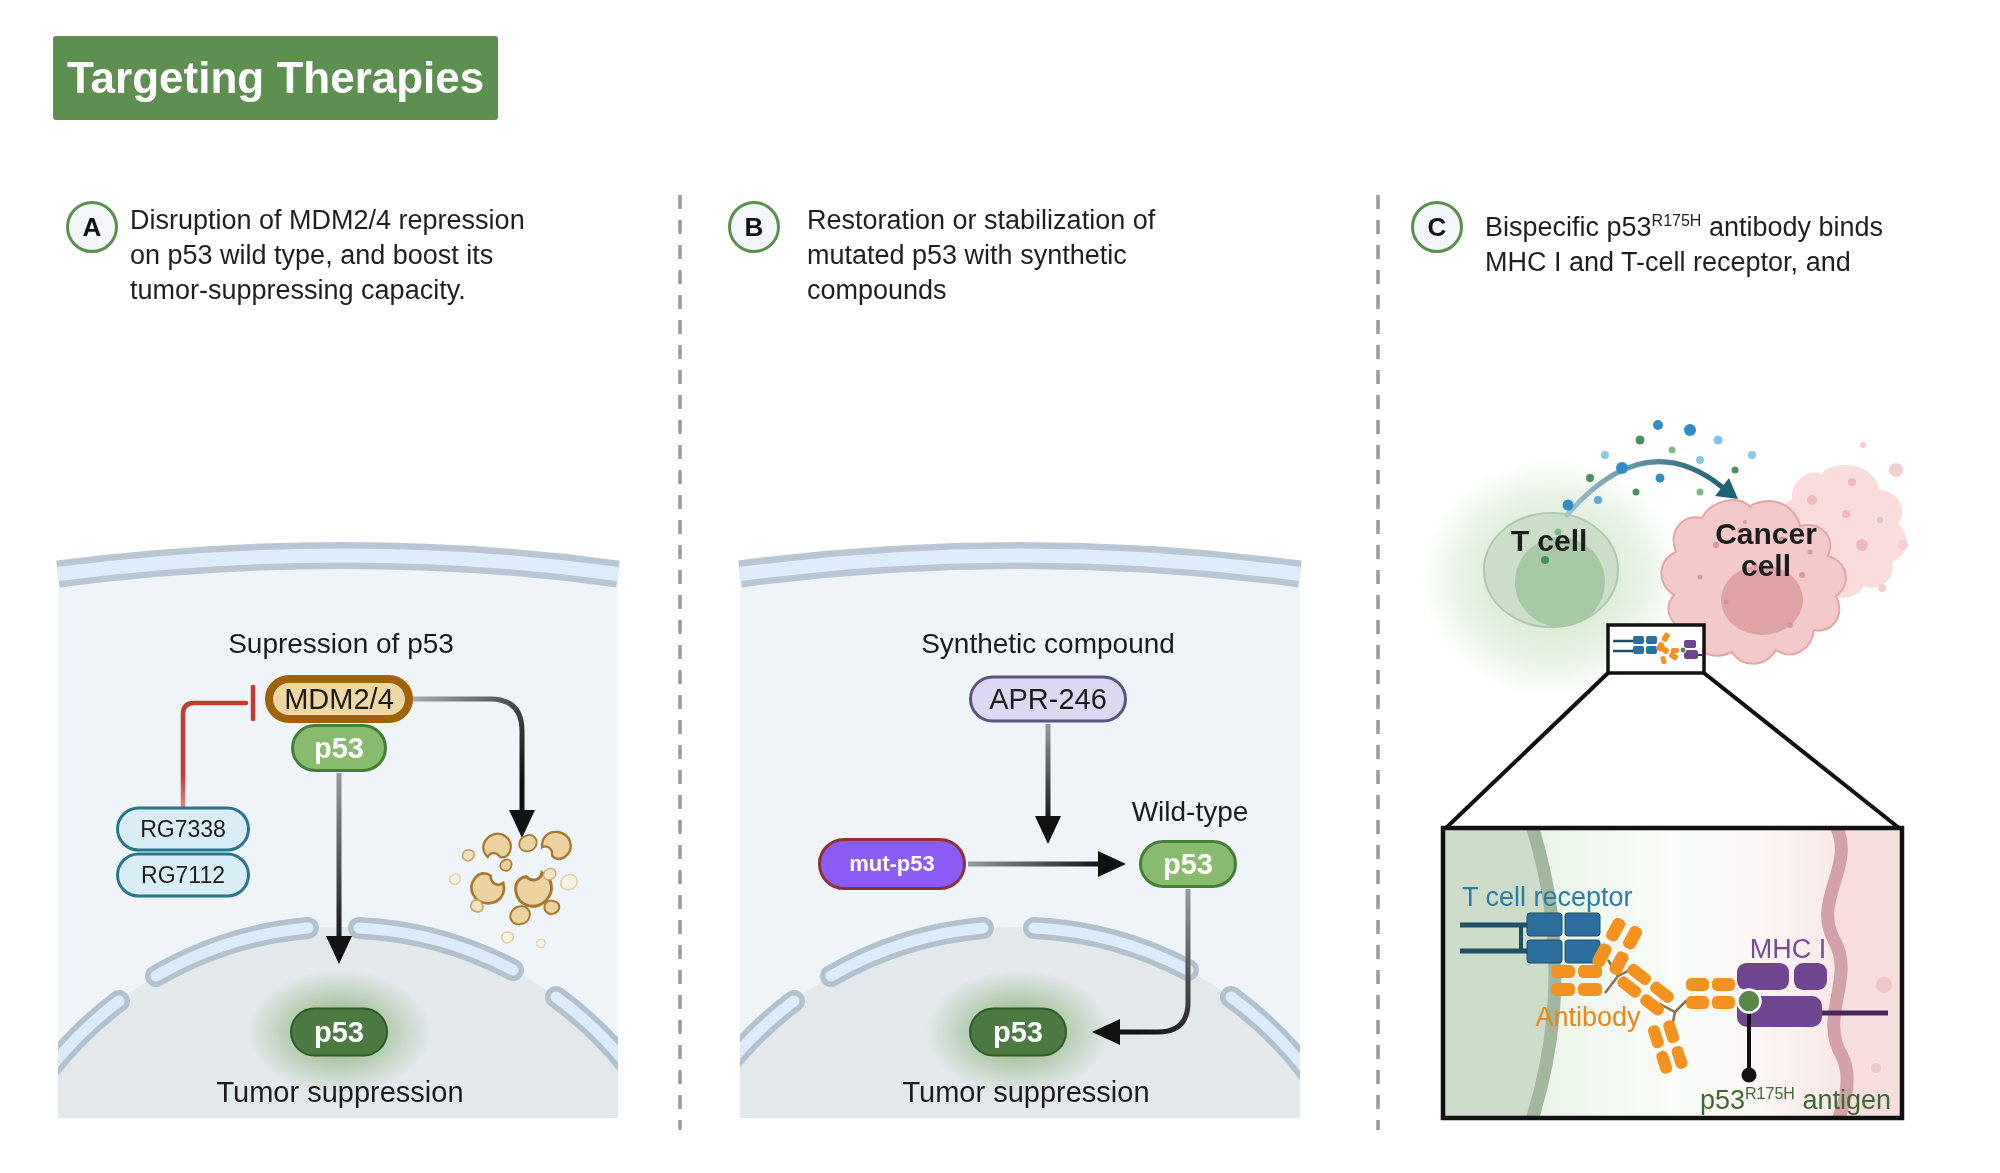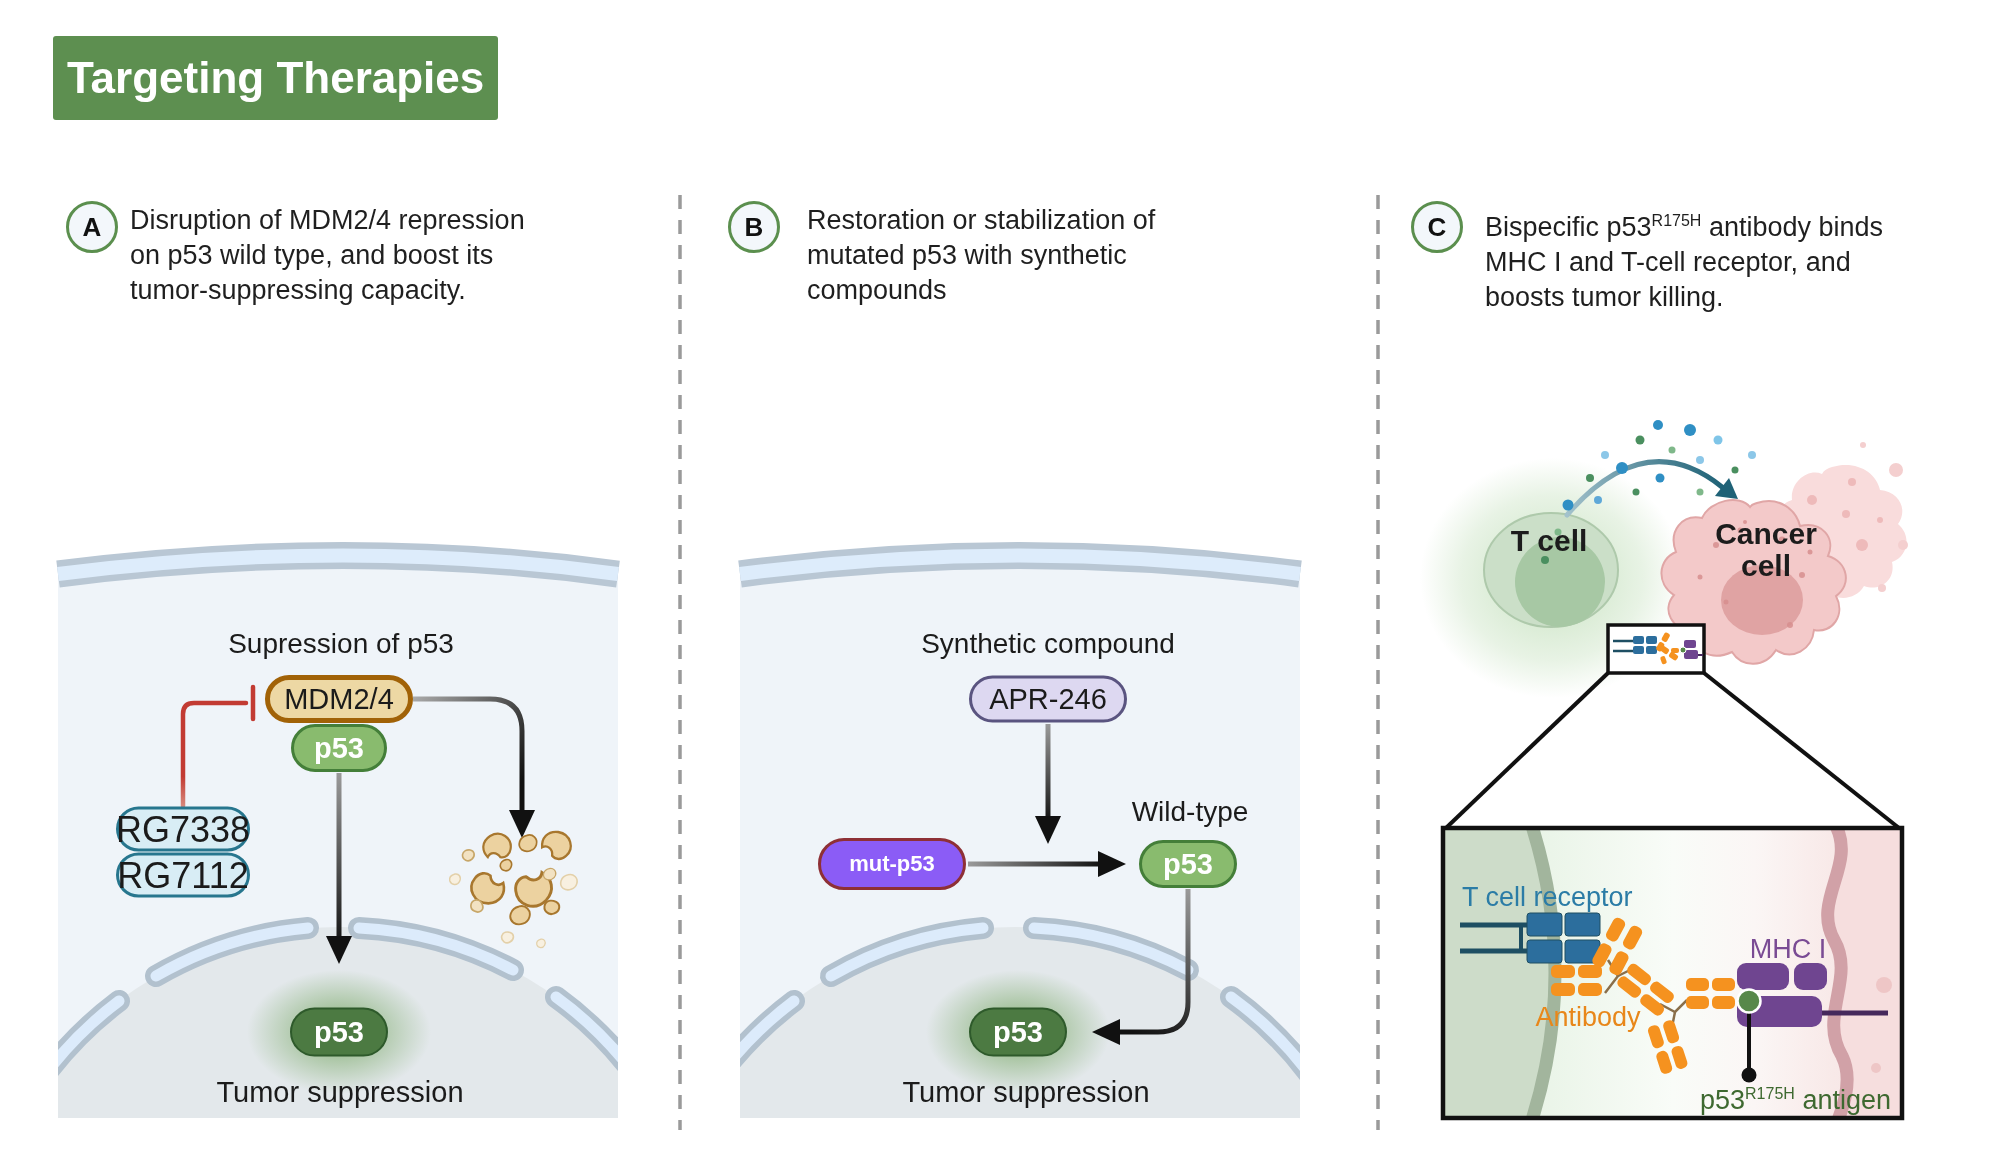--- a/index.html
+++ b/index.html
@@ -13,24 +13,24 @@
   .title-wrap{display:flex;align-items:center;z-index:3;}
   .title-hl{background:#5d8f50;color:#ffffff;font-weight:700;font-size:44px;
             padding:16px 14px;border-radius:3px;line-height:52px;}
   .title-rest{color:#1d1d1d;font-weight:500;font-size:42px;margin-left:12px;line-height:52px;}
   .badge{width:46px;height:46px;border-radius:50%;border:3px solid #5b8f4e;background:#f3f7fb;
          display:flex;align-items:center;justify-content:center;font-weight:700;font-size:26px;color:#111;}
   .desc{font-size:27px;line-height:35px;color:#1f1f1f;}
   .desc sup{font-size:16px;}
   .pill{display:flex;align-items:center;justify-content:center;border-radius:28px;
         white-space:nowrap;box-sizing:border-box;}
-  .pill-mdm{background:#edd8a4;border:5px solid #a16207;font-size:29px;color:#1b1b1b;}
+  .pill-mdm{background:#edd8a4;border:8px solid #a16207;font-size:29px;color:#1b1b1b;}
   .pill-green{background:#89bb6e;border:3px solid #447f39;font-size:29px;font-weight:700;color:#ffffff;}
   .pill-darkgreen{background:#4c7a42;border:2px solid #2e5a2b;font-size:29px;font-weight:700;color:#ffffff;}
-  .pill-rg{background:#d8edf5;border:3px solid #27768e;font-size:36px;color:#1b1b1b;}
+  .pill-rg{background:#d8edf5;border:3px solid #27768e;font-size:23px;color:#1b1b1b;}
   .pill-apr{background:#ddd8f1;border:3px solid #5a5480;font-size:29px;color:#1b1b1b;}
   .pill-mut{background:#8b5cf6;border:3px solid #8e3036;font-size:22px;font-weight:700;color:#ffffff;}
   .dlabel{font-size:28px;color:#1b1b1b;}
   .dlabel-lg{font-size:29px;color:#1b1b1b;text-align:right;}
   .bold{font-weight:700;}
   .prewrap{white-space:pre-line;text-align:center;line-height:32px;}
   .c-blue{color:#2b7ca6;font-weight:500;}
   .c-orange{color:#e8871a;font-weight:500;}
   .c-purple{color:#7a4b94;font-weight:500;}
   .c-dgreen{color:#3e6930;font-weight:500;}
@@ -375,21 +375,20 @@
   <div>mutated p53 with synthetic</div>
   <div>compounds</div>
 </div>
 
 <div class="abs badge center" style="left:1437px;top:227px;">
   <span>C</span>
 </div>
 <div class="abs desc" style="left:1485px;top:203px;">
   <div><span>Bispecific p53</span><sup>R175H</sup><span> antibody binds</span></div>
   <div>MHC I and T-cell receptor, and</div>
-  <div>boosts tumor killing.</div>
 </div>
 
 <div class="abs label dlabel center" style="left:341px;top:644px;">Supression of p53</div>
 <div class="abs pill pill-mdm center" style="left:339px;top:699px;width:148px;height:48px;">
       <span>MDM2/4</span>
     </div>
 <div class="abs pill pill-green center" style="left:339px;top:748px;width:96px;height:48px;">
       <span>p53</span>
     </div>
 <div class="abs pill pill-rg center" style="left:183px;top:829px;width:134px;height:45px;">

